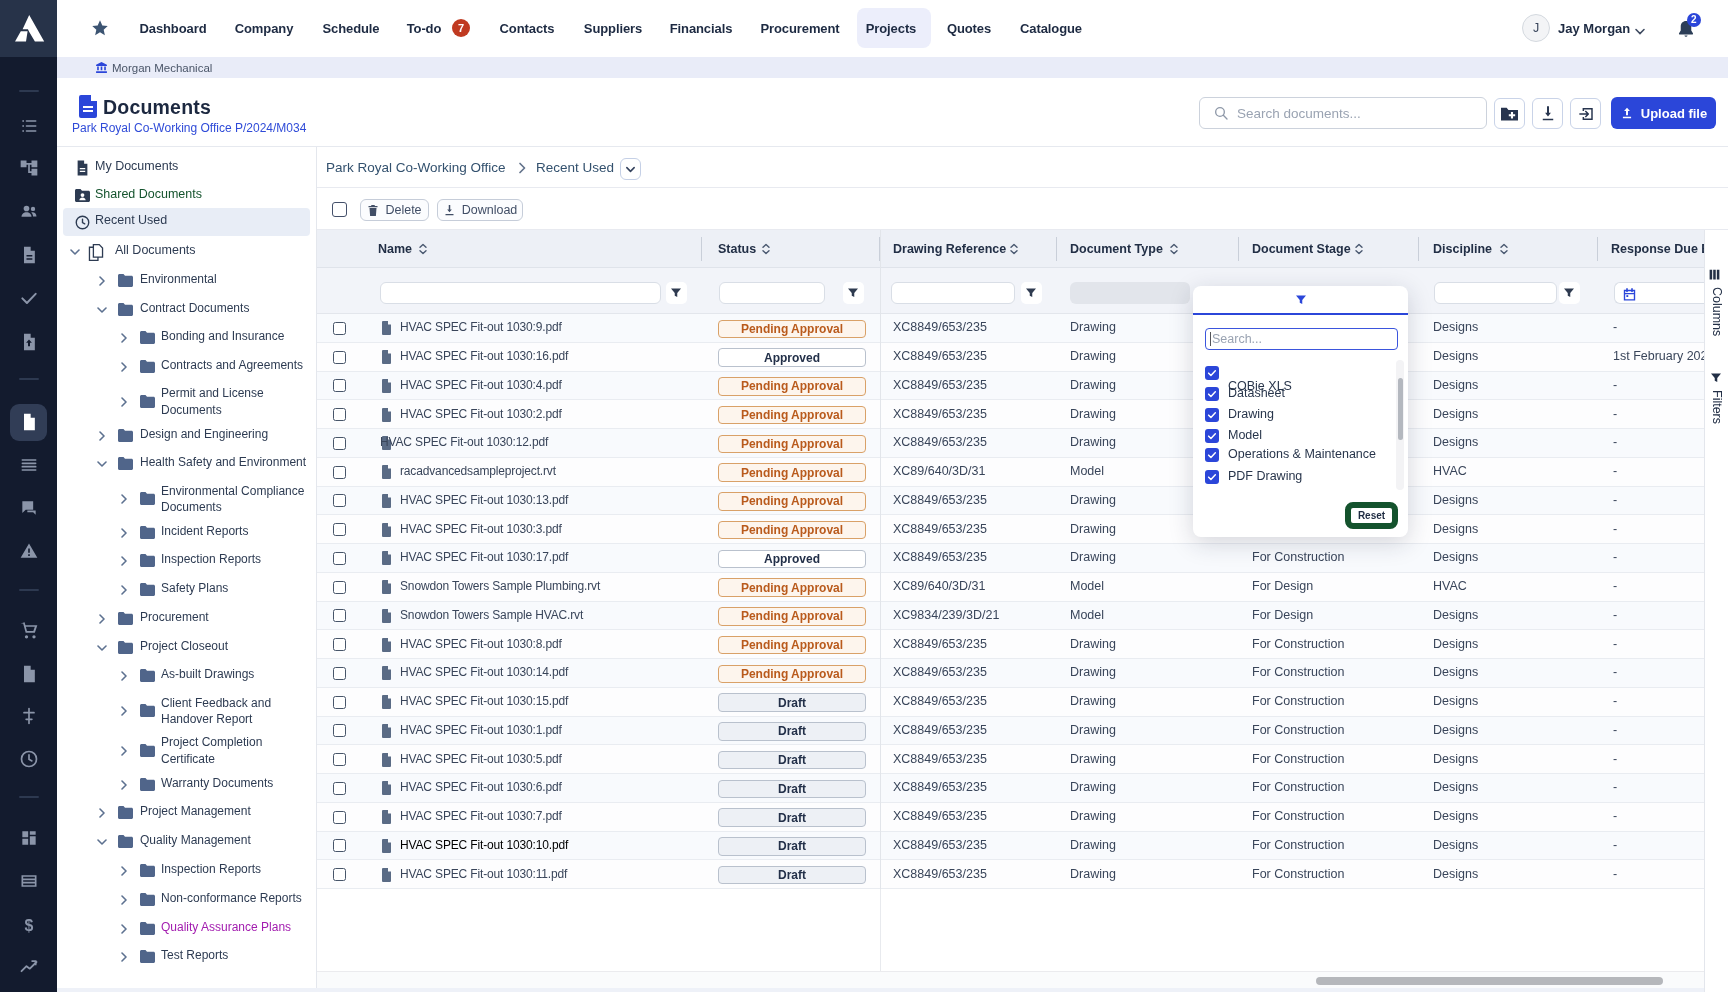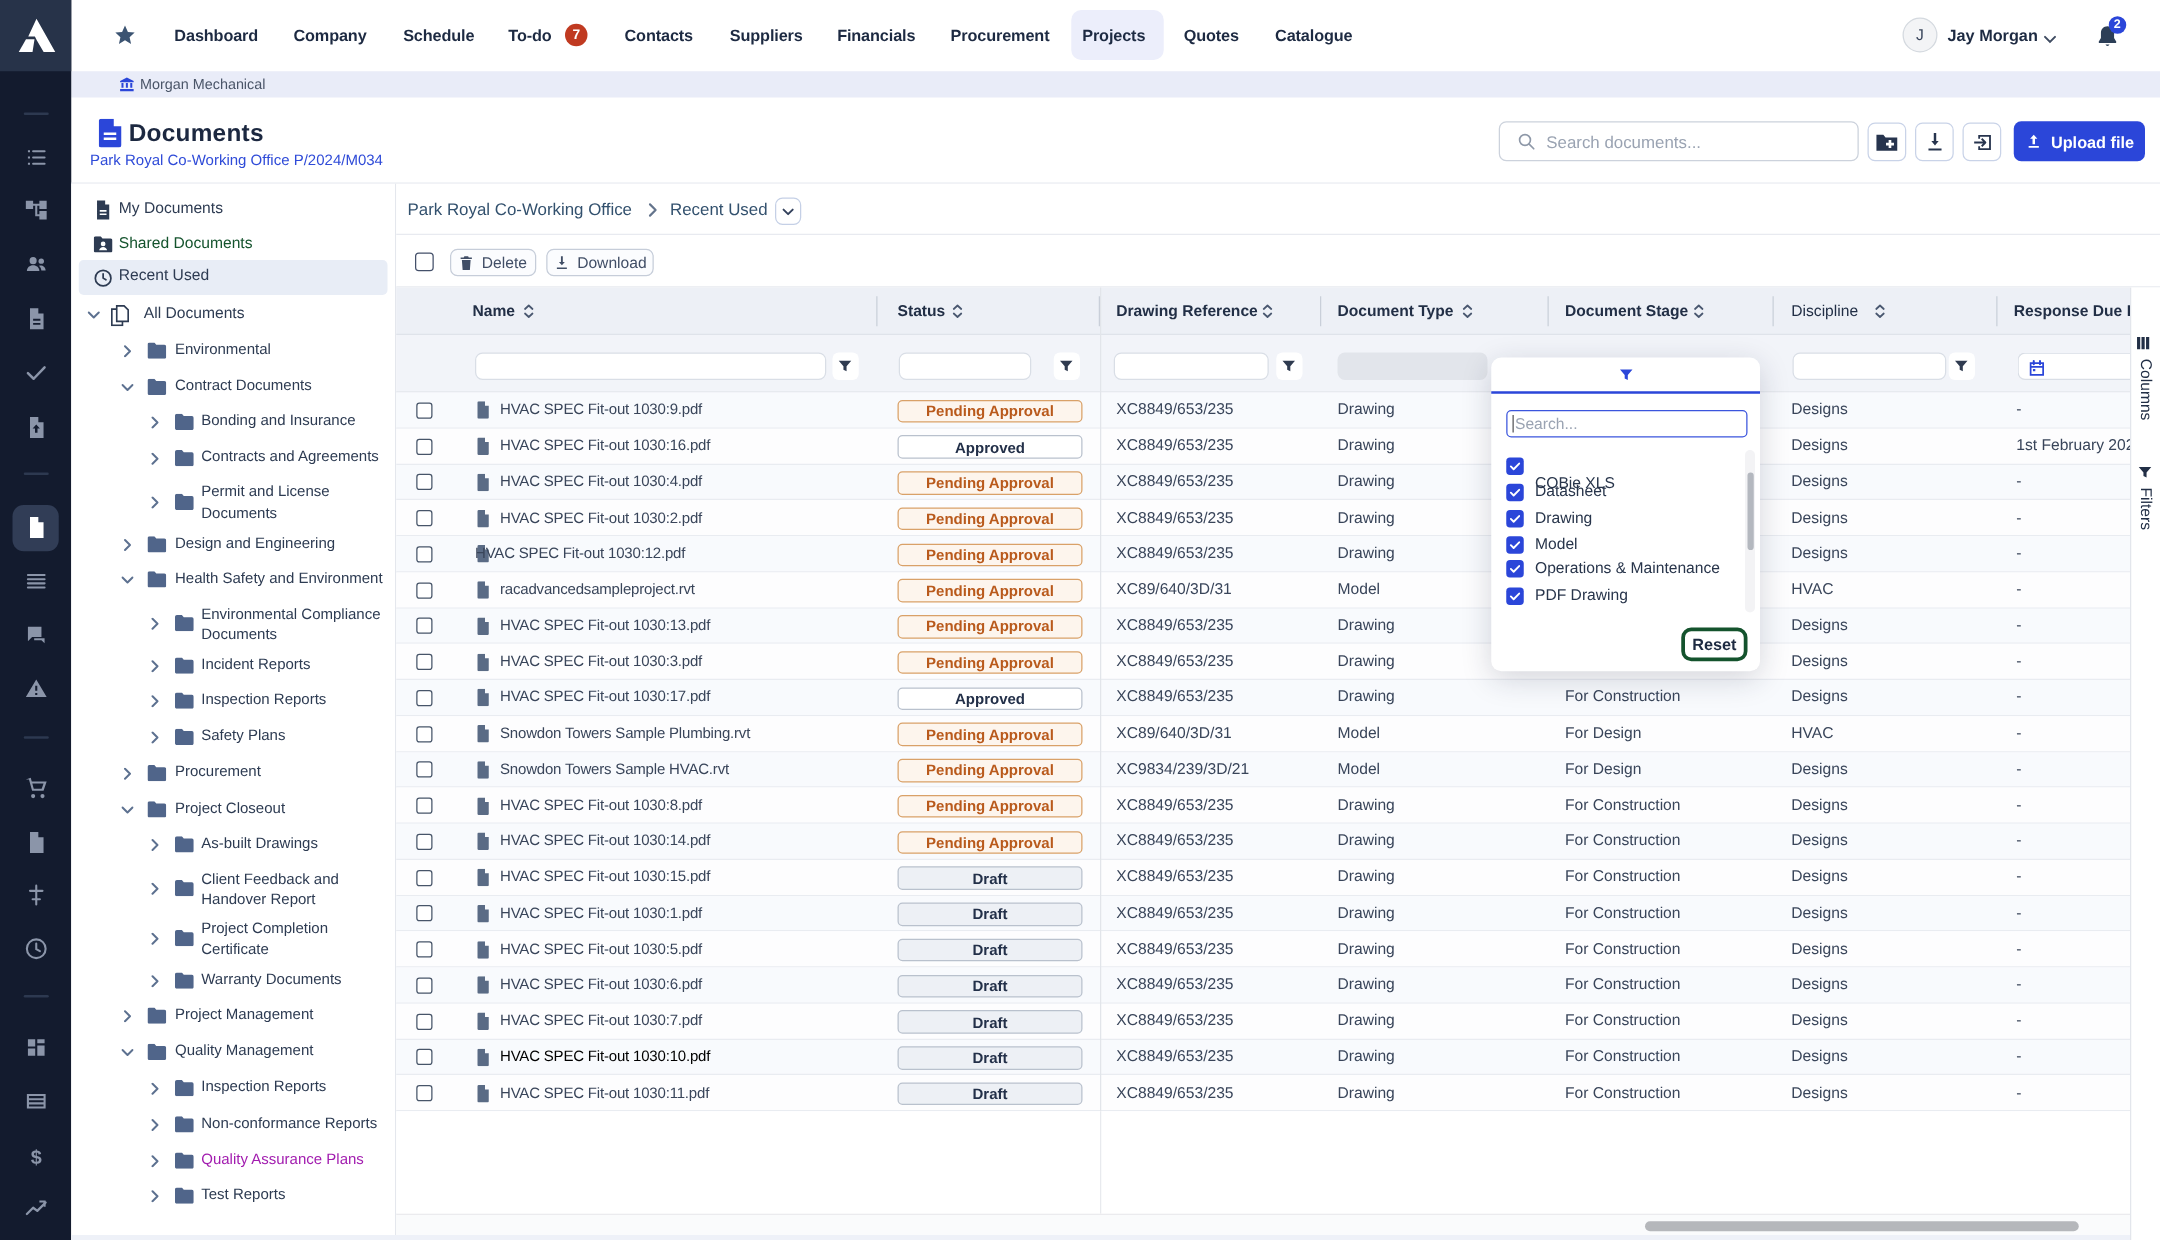--- a/index.html
+++ b/index.html
@@ -360,21 +360,21 @@
 <div class="abs" style="left:1070px;top:230px;height:38px;display:flex;align-items:center;font-size:12.5px;font-weight:bold;color:#222f46;white-space:nowrap">Document Type</div>
 <svg class="abs" style="left:1169px;top:242px" width="10" height="14" viewBox="0 0 10 14">
     <path d="M2 5.2L5 2.4 8 5.2" stroke="#4a5870" stroke-width="1.4" fill="none" stroke-linecap="round" stroke-linejoin="round"></path>
     <path d="M2 8.8L5 11.6 8 8.8" stroke="#4a5870" stroke-width="1.4" fill="none" stroke-linecap="round" stroke-linejoin="round"></path>
   </svg>
 <div class="abs" style="left:1252px;top:230px;height:38px;display:flex;align-items:center;font-size:12.5px;font-weight:bold;color:#222f46;white-space:nowrap">Document Stage</div>
 <svg class="abs" style="left:1354px;top:242px" width="10" height="14" viewBox="0 0 10 14">
     <path d="M2 5.2L5 2.4 8 5.2" stroke="#4a5870" stroke-width="1.4" fill="none" stroke-linecap="round" stroke-linejoin="round"></path>
     <path d="M2 8.8L5 11.6 8 8.8" stroke="#4a5870" stroke-width="1.4" fill="none" stroke-linecap="round" stroke-linejoin="round"></path>
   </svg>
-<div class="abs" style="left:1433px;top:230px;height:38px;display:flex;align-items:center;font-size:12.5px;font-weight:normal;color:#222f46;white-space:nowrap">Discipline</div>
+<div class="abs" style="left:1433px;top:230px;height:38px;display:flex;align-items:center;font-size:12.5px;font-weight:bold;color:#222f46;white-space:nowrap">Discipline</div>
 <svg class="abs" style="left:1499px;top:242px" width="10" height="14" viewBox="0 0 10 14">
     <path d="M2 5.2L5 2.4 8 5.2" stroke="#4a5870" stroke-width="1.4" fill="none" stroke-linecap="round" stroke-linejoin="round"></path>
     <path d="M2 8.8L5 11.6 8 8.8" stroke="#4a5870" stroke-width="1.4" fill="none" stroke-linecap="round" stroke-linejoin="round"></path>
   </svg>
 <div class="abs" style="left:1611px;top:230px;height:38px;display:flex;align-items:center;font-size:12.5px;font-weight:bold;color:#222f46;white-space:nowrap">Response Due By</div>
 <div class="abs" style="left:701px;top:237px;width:1px;height:24px;background:#c9cfd9;"></div>
 <div class="abs" style="left:879px;top:237px;width:1px;height:24px;background:#c9cfd9;"></div>
 <div class="abs" style="left:1056px;top:237px;width:1px;height:24px;background:#c9cfd9;"></div>
 <div class="abs" style="left:1238px;top:237px;width:1px;height:24px;background:#c9cfd9;"></div>
 <div class="abs" style="left:1418px;top:237px;width:1px;height:24px;background:#c9cfd9;"></div>
@@ -701,12 +701,12 @@
   </div>
 <div class="abs" style="left:1228px;top:447.4px;width:170px;height:16px;font-size:12.5px;color:#28354b;z-index:51;white-space:nowrap">Operations &amp; Maintenance</div>
 <div class="abs" style="left:1205px;top:470px;width:14px;height:14px;background:#2b46d9;border-radius:3px;z-index:51;display:flex;align-items:center;justify-content:center">
     <svg width="10" height="10" viewBox="0 0 12 12">
       <path d="M2 6.2l2.7 2.7L10 3.4" stroke="#fff" stroke-width="1.8" fill="none" stroke-linecap="round" stroke-linejoin="round"></path>
     </svg>
   </div>
 <div class="abs" style="left:1228px;top:469px;width:170px;height:16px;font-size:12.5px;color:#28354b;z-index:51;white-space:nowrap">PDF Drawing</div>
 <div class="abs" style="left:1396px;top:360px;width:8px;height:130px;background:#f3f3f5;z-index:51;border-radius:4px;"></div>
 <div class="abs" style="left:1397.5px;top:378px;width:5px;height:62px;background:#b4b8bf;border-radius:3px;z-index:52;"></div>
-<div class="abs" style="left:1345px;top:502px;width:53px;height:27px;border:3px solid #14532d;border-radius:8px;background:#fff;z-index:51;display:flex;align-items:center;justify-content:center;font-size:13px;font-weight:bold;color:#1e2b42;">Reset</div>
+<div class="abs" style="left:1345px;top:502px;width:53px;height:27px;border:6px solid #14532d;border-radius:8px;background:#fff;z-index:51;display:flex;align-items:center;justify-content:center;font-size:10px;font-weight:bold;color:#1e2b42;">Reset</div>
 </body></html>

